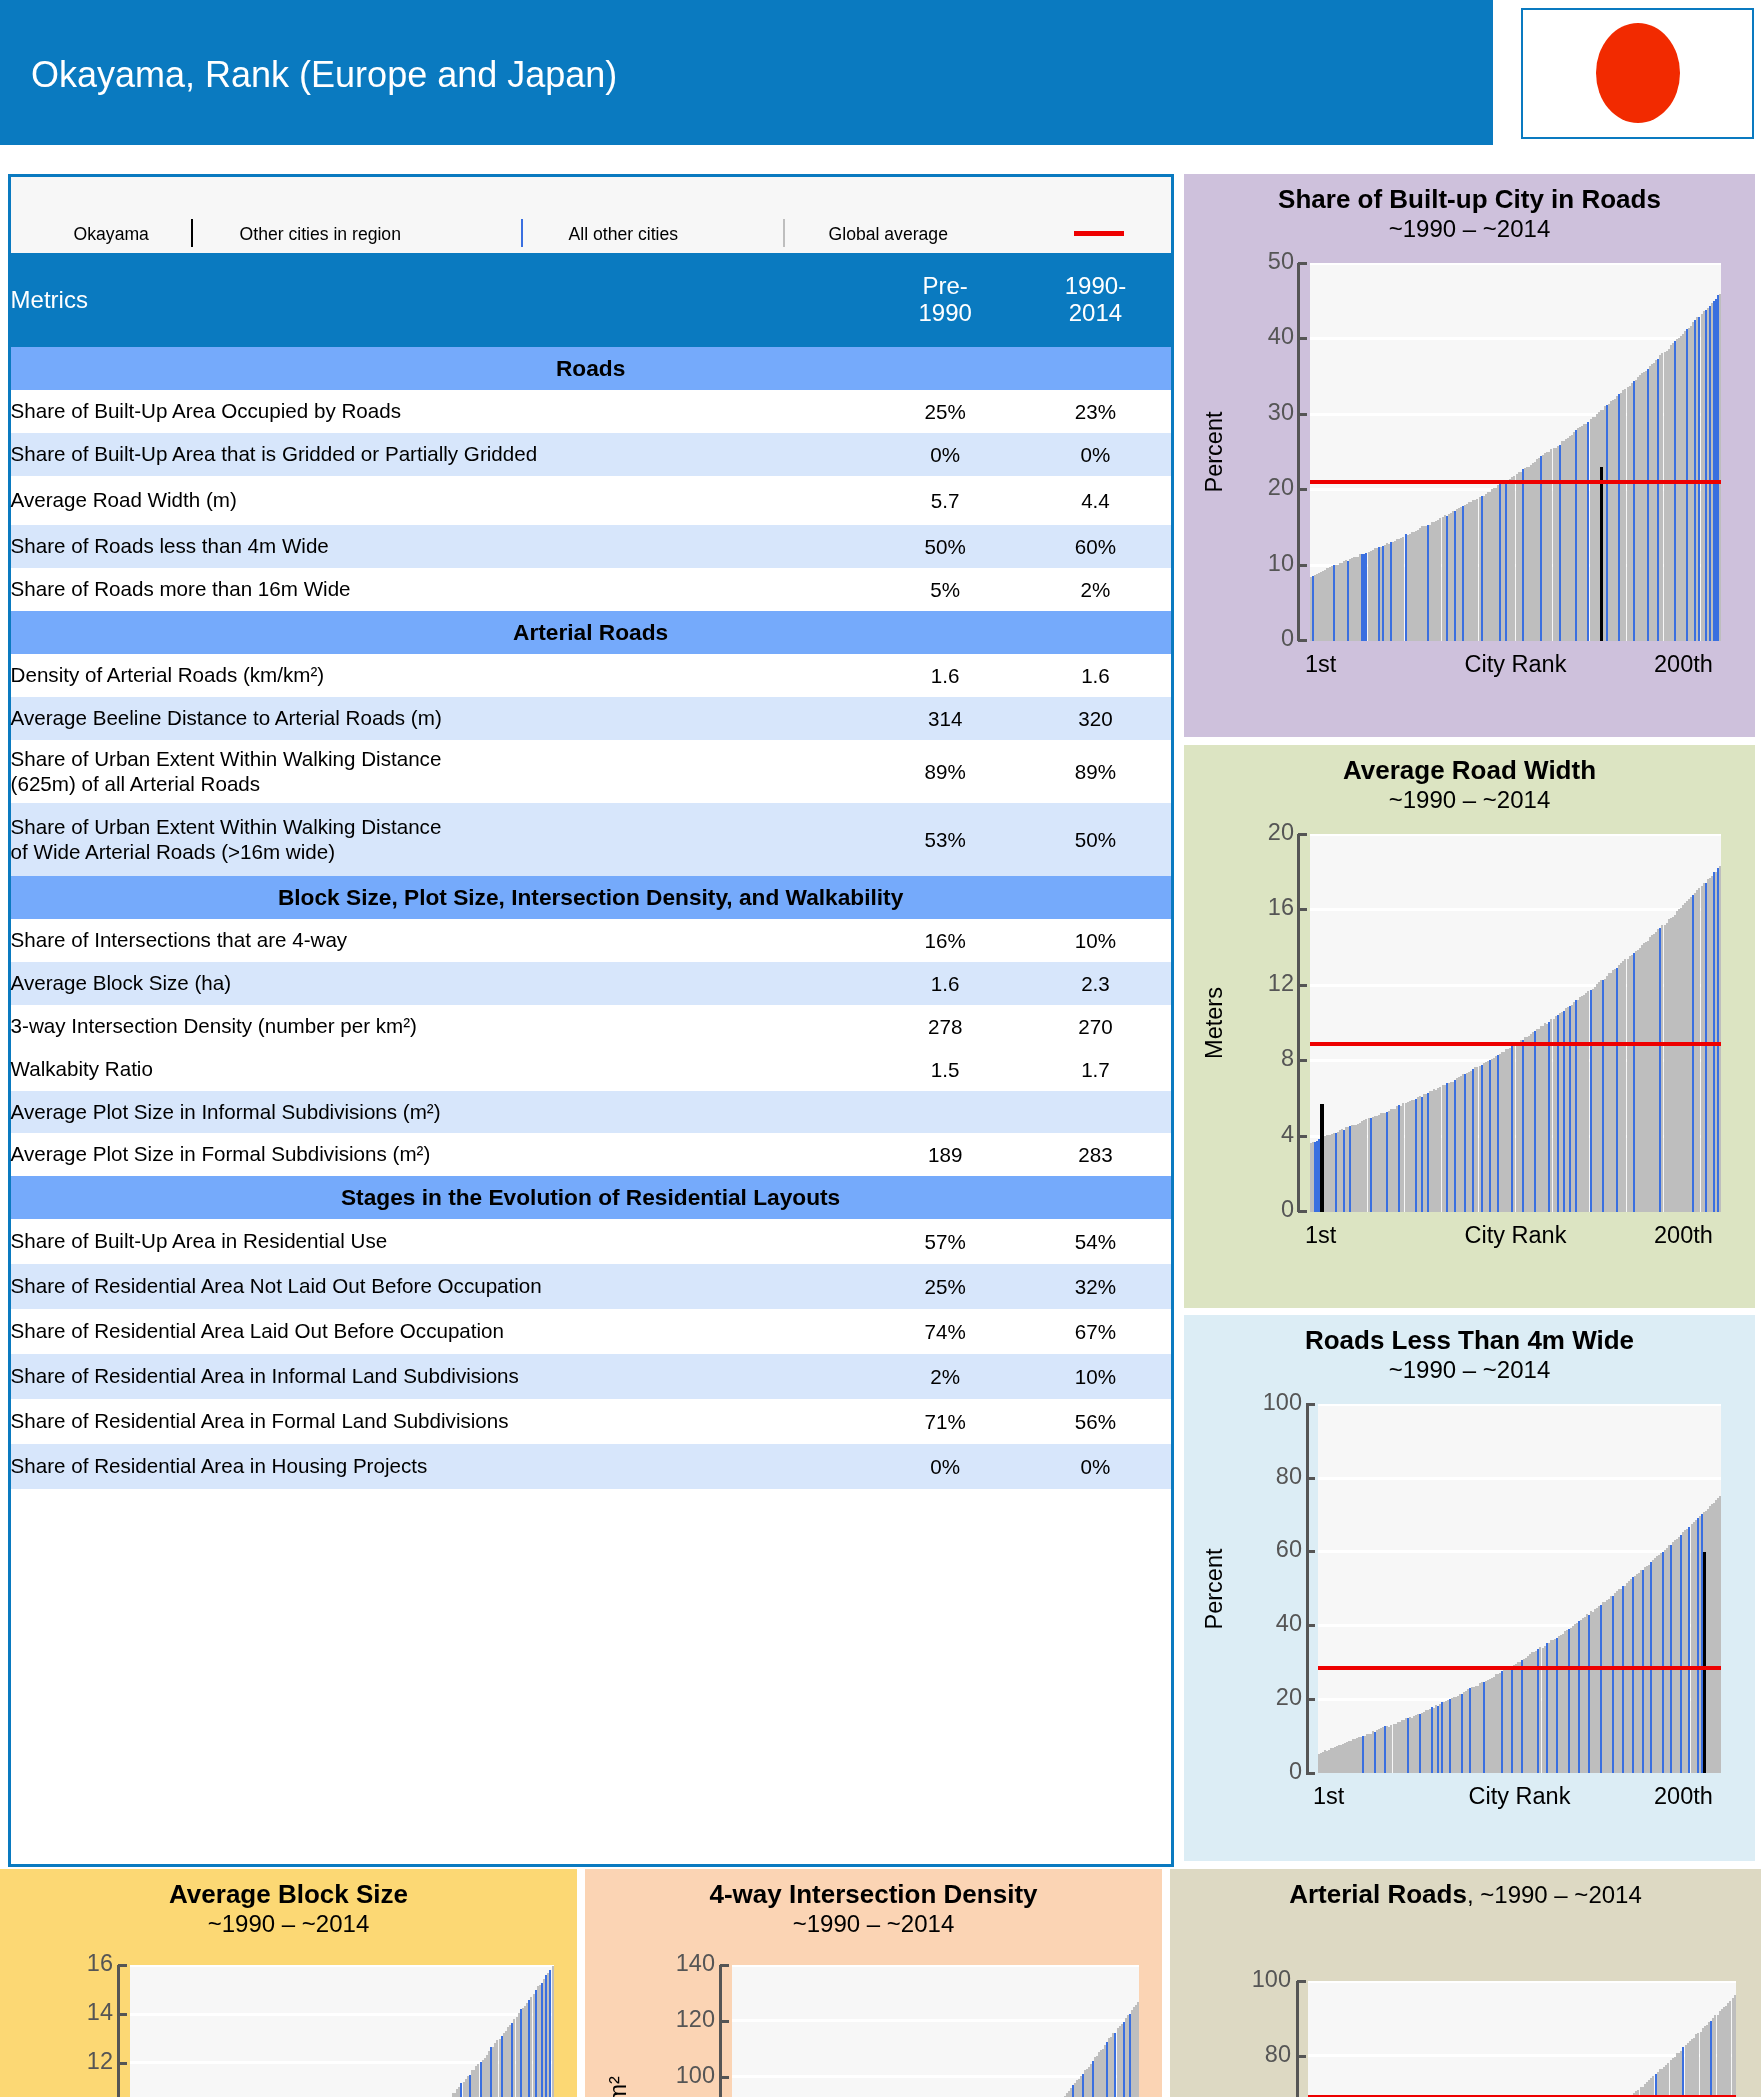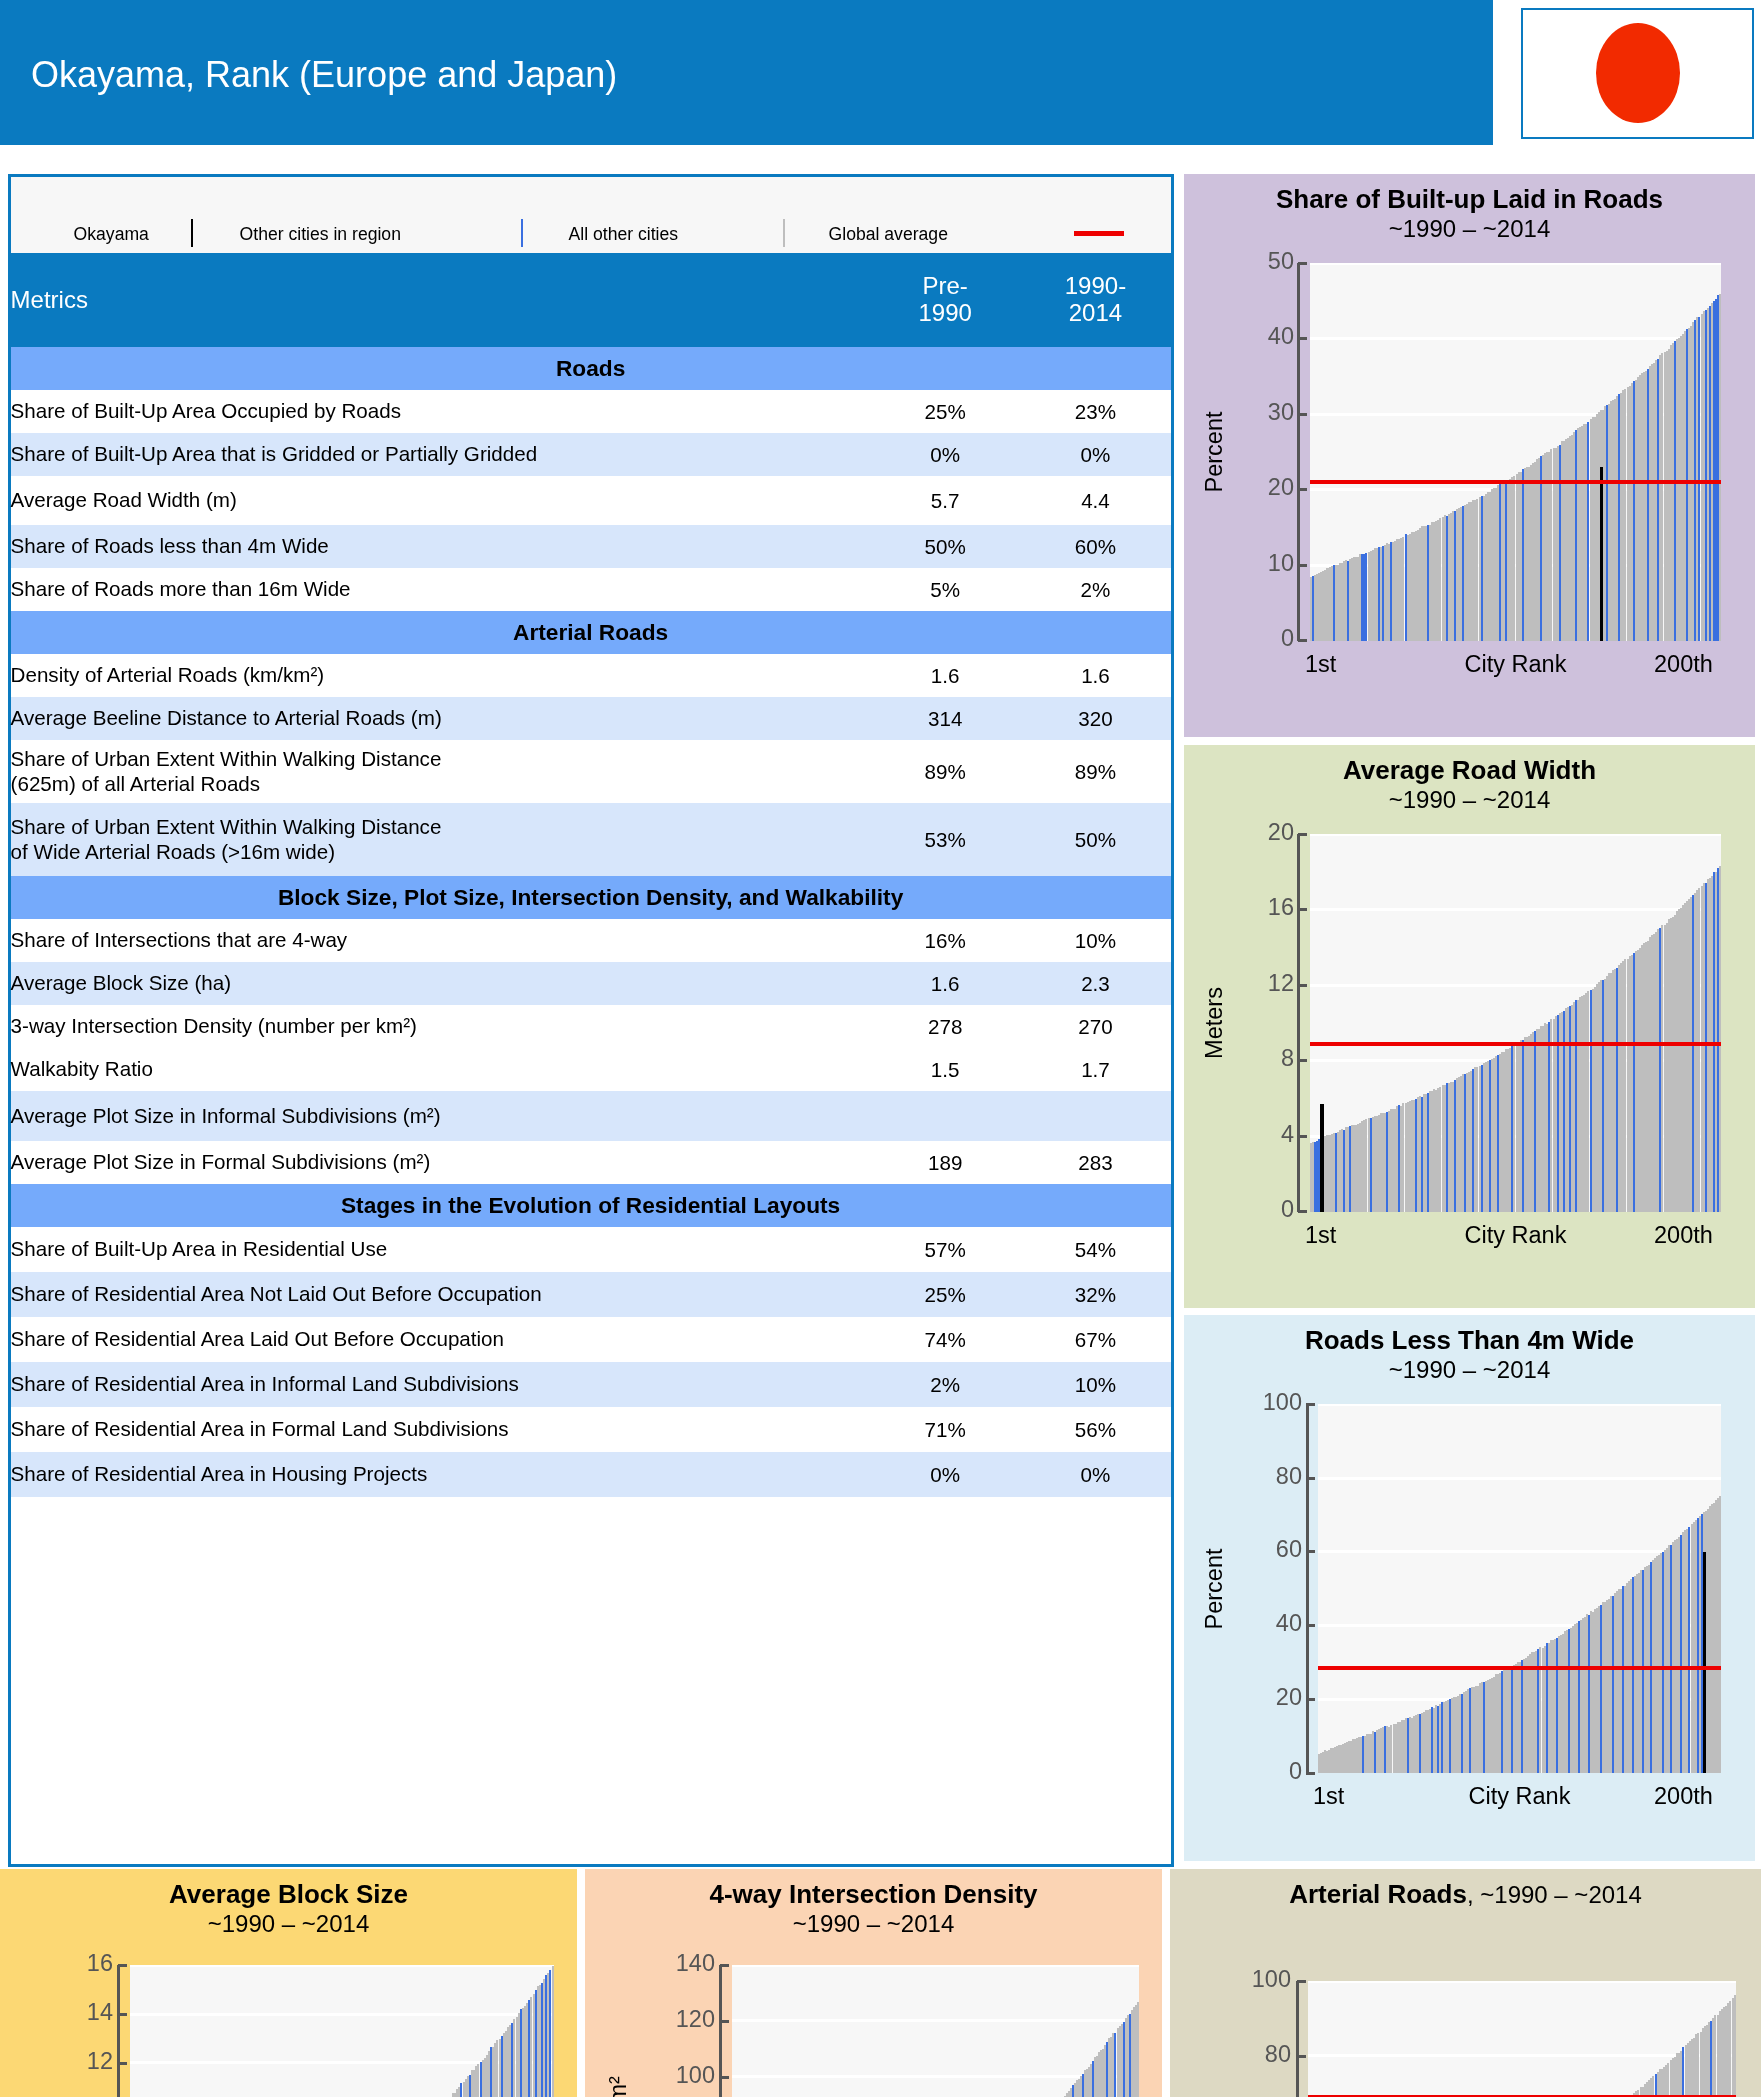--- a/index.html
+++ b/index.html
@@ -224,21 +224,21 @@
         <tr class="d0" style="height:43px">
           <td class="lbl">3-way Intersection Density (number per km²)</td>
           <td class="val">278</td>
           <td class="val">270</td>
         </tr>
         <tr class="d0" style="height:43px">
           <td class="lbl">Walkabity Ratio</td>
           <td class="val">1.5</td>
           <td class="val">1.7</td>
         </tr>
-        <tr class="d1" style="height:50px">
+        <tr class="d1" style="height:42px">
           <td class="lbl">Average Plot Size in Informal Subdivisions (m²)</td>
           <td class="val"></td>
           <td class="val"></td>
         </tr>
         <tr class="d0" style="height:43px">
           <td class="lbl">Average Plot Size in Formal Subdivisions (m²)</td>
           <td class="val">189</td>
           <td class="val">283</td>
         </tr>
 
@@ -274,21 +274,21 @@
           <td class="lbl">Share of Residential Area in Housing Projects</td>
           <td class="val">0%</td>
           <td class="val">0%</td>
         </tr>
       </tbody>
     </table>
   </div>
 
   <div class="panel p-roads" id="chart0">
       <div class="ch-title" style="font-size: 26px;">
-        <div>Share of Built-up Laid in Roads</div>
+        <div>Share of Built-up City in Roads</div>
         <div class="ch-sub" style="font-size: 24px;">~1990 – ~2014</div>
       </div>
       <div class="plot" style="left: 126px; top: 89px; width: 411px; height: 378px;">
         <div class="gridline" style="top: 301px;"></div>
         <div class="gridline" style="top: 225px;"></div>
         <div class="gridline" style="top: 150px;"></div>
         <div class="gridline" style="top: 74px;"></div>
         <div class="gridline" style="top: -1.3px;"></div>
         <div class="bar" style="left: 0px; width: 2.3px; height: 64px;"></div>
         <div class="bar blue" style="left: 2.1px; width: 2.3px; height: 65px;"></div>

